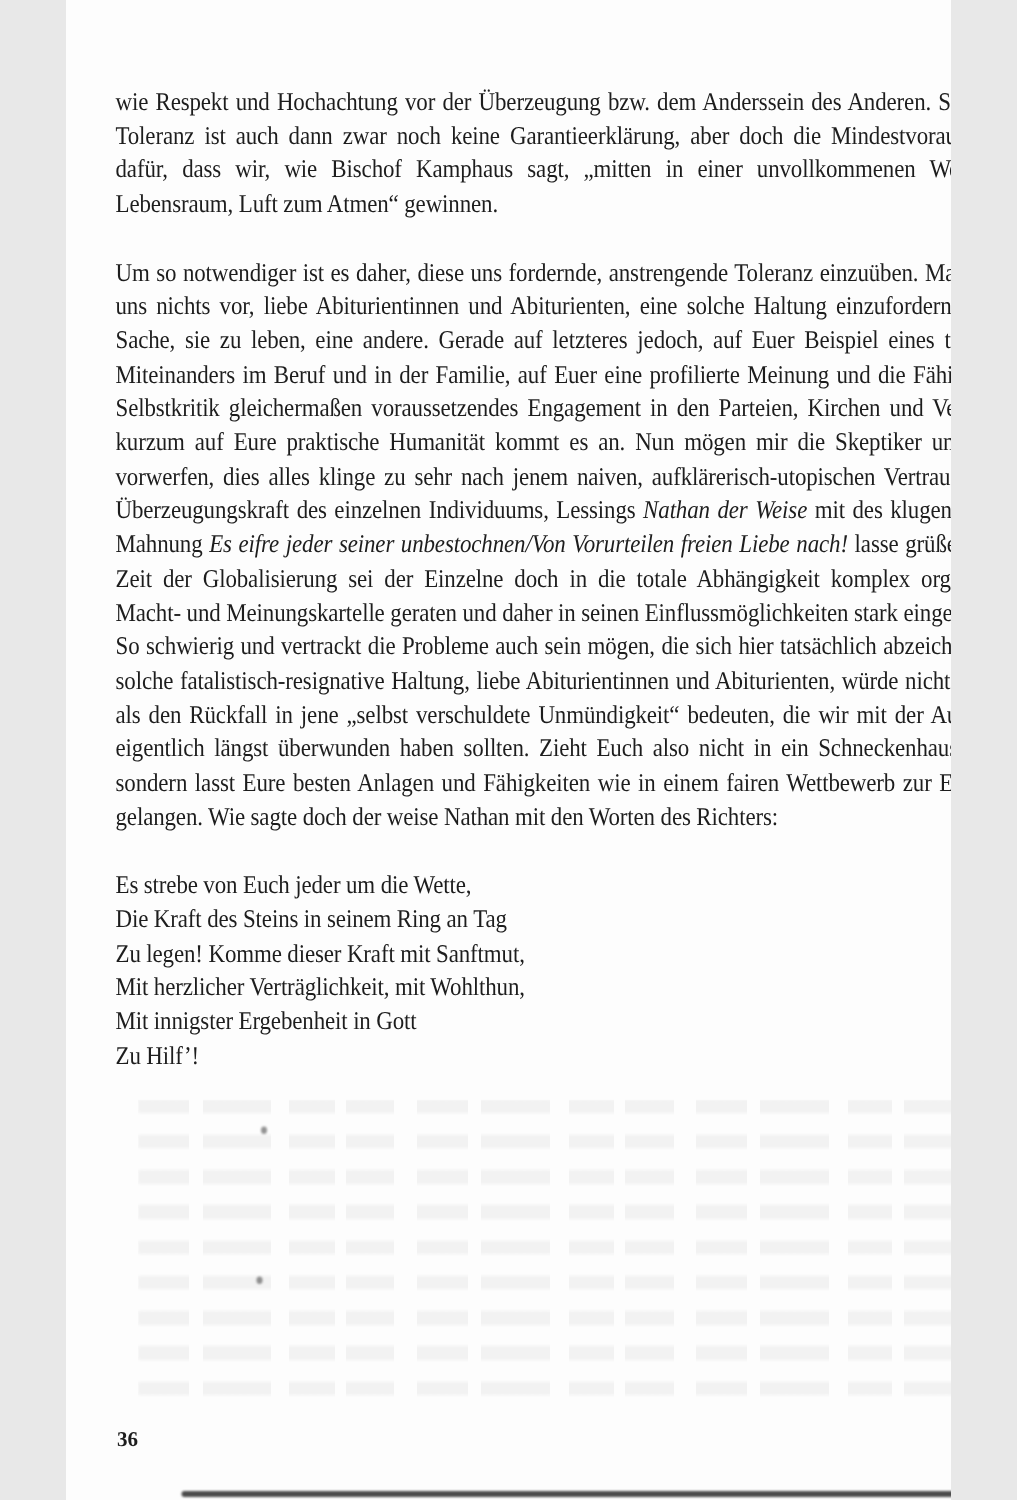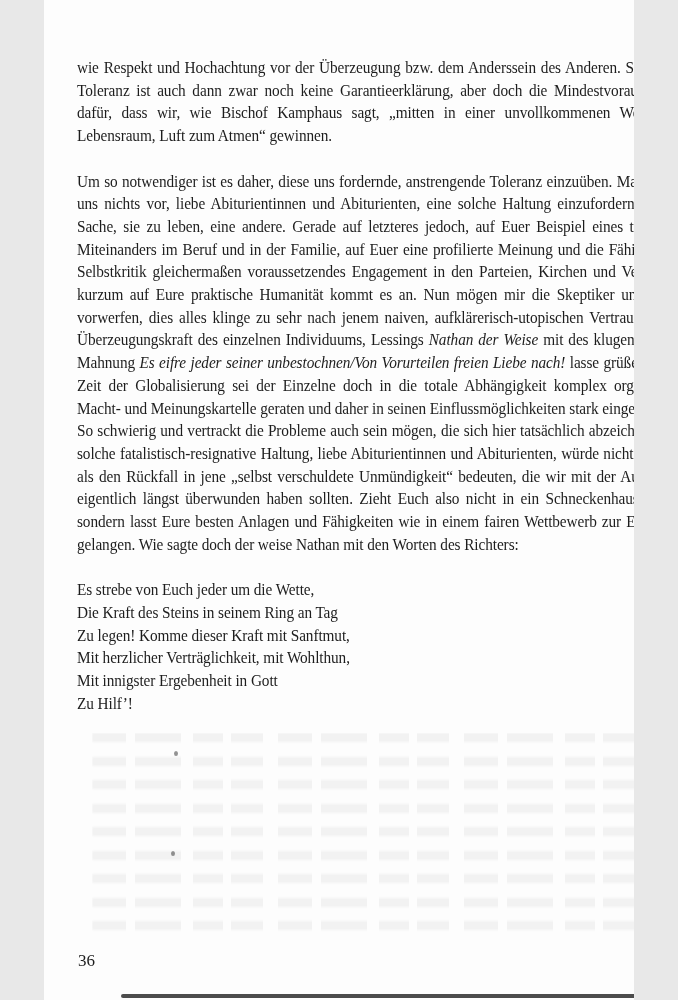--- a/index.html
+++ b/index.html
@@ -26,22 +26,23 @@
     letter-spacing: -0.1px;
   }
   .text-block p { margin: 0 0 22.7px 0; }
   .text-block em { font-style: italic; }
   .poem { text-align: left; margin-top: 22.7px; }
   .poem-line { white-space: pre; }
   .page-number {
     position: absolute;
     left: 34px;
     top: 950px;
-    font-size: 17px;
+    font-size: 14px;
     line-height: 22px;
+    font-weight: bold;
   }
   
   .ghost-text {
     position: absolute;
     left: 48px;
     top: 733px;
     width: 580px;
     height: 207px;
     background: repeating-linear-gradient(
       to bottom,

